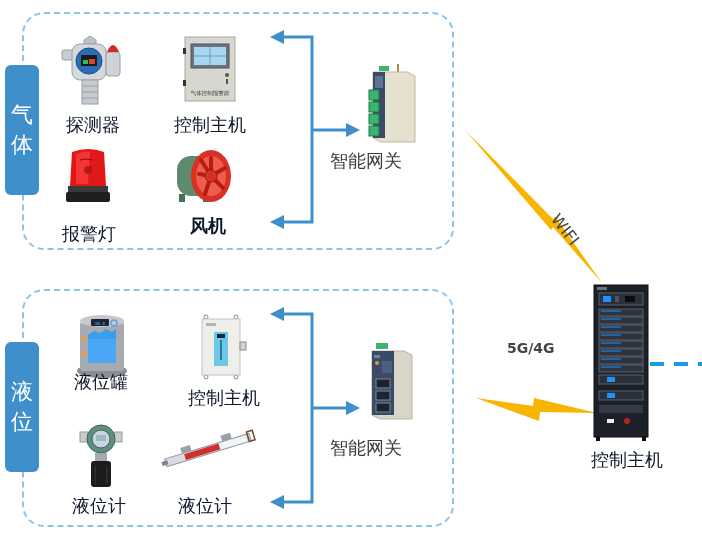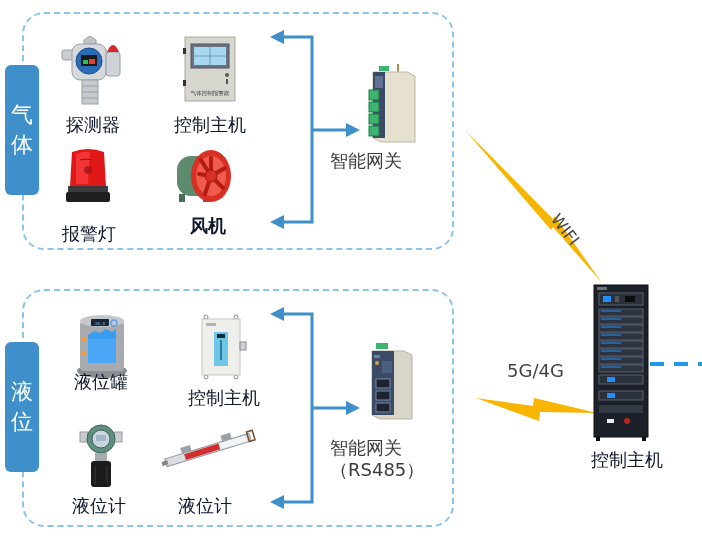--- a/index.html
+++ b/index.html
@@ -214,31 +214,30 @@
     <rect x="14" y="18" width="10" height="12" fill="#4b5f80"></rect>
     <g fill="#1d2330" stroke="#7a8aa6">
       <rect x="8" y="36" width="14" height="9"></rect>
       <rect x="8" y="48" width="14" height="9"></rect>
       <rect x="8" y="60" width="14" height="9"></rect>
     </g>
   </svg>
 </div>
 <div class="gw-label" style="left:330px;top:437px;">
   <div>智能网关</div>
-  <div>（RS485）</div>
 </div>
 
 <div class="icon" style="left:0;top:0;">
   <svg width="702" height="536" viewBox="0 0 702 536" style="position:absolute;left:0;top:0;">
     <polygon points="465,130 553,219 555,216 602,283 553,227 551,230" fill="#f7b500"></polygon>
     <polygon points="476,398 533,406 534,398 597,413 540,412 539,421" fill="#f7b500"></polygon>
   </svg>
 </div>
 <div class="conn-label" style="left:562px;top:210px;transform:rotate(52deg);transform-origin:left top;">WIFI</div>
-<div class="conn-label" style="left:507px;top:360px;font-size:18px;">5G/4G</div>
+<div class="conn-label" style="left:507px;top:340px;font-size:14px;font-weight:bold;">5G/4G</div>
 
 <div class="icon" style="left:593px;top:285px;">
   <svg width="56" height="156" viewBox="0 0 56 156">
     <rect x="1" y="0" width="54" height="152" fill="#1c2028" stroke="#0d0f13"></rect>
     <rect x="4" y="2" width="10" height="3" fill="#6b7280"></rect>
     <rect x="6" y="8" width="44" height="12" fill="#2b313b" stroke="#5a616d"></rect>
     <rect x="10" y="11" width="8" height="6" fill="#1e90ff"></rect>
     <rect x="22" y="11" width="4" height="6" fill="#555"></rect>
     <rect x="32" y="11" width="10" height="6" fill="#0c0c0c"></rect>
     <g fill="#2e343f" stroke="#5a616d">

